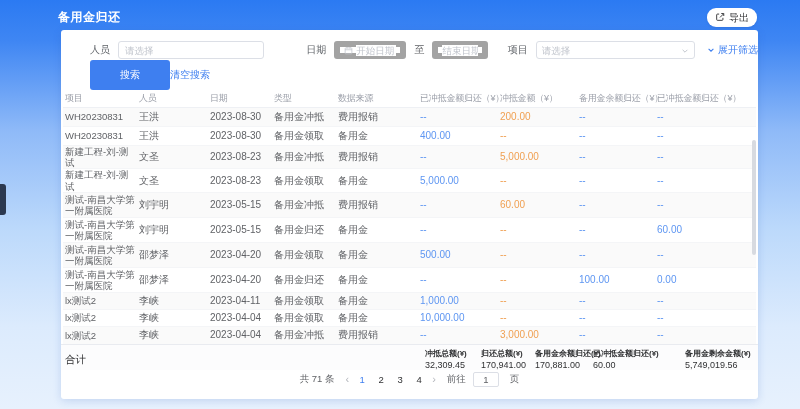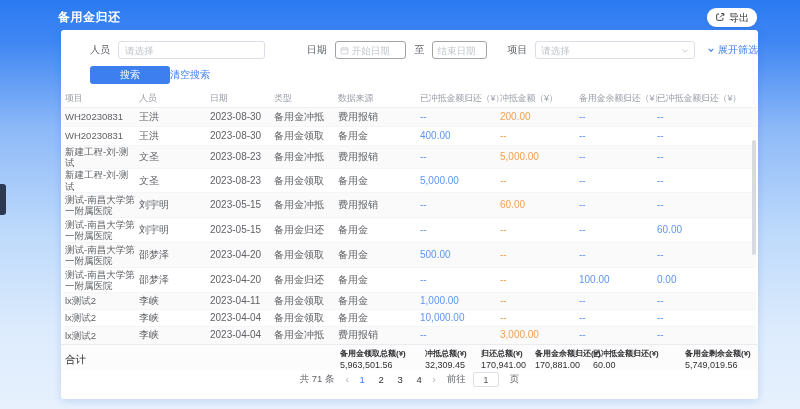--- a/index.html
+++ b/index.html
@@ -14,33 +14,33 @@
   .export-btn { position:absolute; right:43px; top:8px; height:19px; padding:0 8px; background:#ffffff; border:none; border-radius:9px; display:flex; align-items:center; gap:4px; font-size:10px; color:#303133; cursor:pointer; box-shadow:0 1px 2px rgba(30,80,180,.25); }
   .panel { position:absolute; left:61px; top:30px; width:697px; height:369px; background:#ffffff; border-radius:3px; box-shadow:0 2px 8px rgba(40,90,190,.18); }
 
   
   .filters { display:flex; align-items:center; padding-top:10px; margin-left:29px; height:30px; }
   .flabel { font-size:10px; color:#5f6368; margin-right:8px; white-space:nowrap; }
   .flabel.ml1 { margin-left:42px; } .flabel.ml2 { margin-left:20px; }
   .fin { height:18px; border:1px solid #dcdfe6; border-radius:3px; font-size:9.5px; color:#606266; padding:0 6px; outline:none; font-family:inherit; }
   .fin::placeholder { color:#c0c4cc; }
   .fin.person { width:156px; }
-  .datebox { width:76px; height:18px; border:1px solid #a3a3a3; border-radius:3px; display:flex; align-items:center; padding:0 4px; gap:3px; background:#fff; }
+  .datebox { width:76px; height:18px; border:6px solid #a3a3a3; border-radius:3px; display:flex; align-items:center; padding:0 4px; gap:3px; background:#fff; }
   .datebox input { border:none; outline:none; width:100%; font-size:9.5px; color:#606266; font-family:inherit; }
   .datebox input::placeholder { color:#c0c4cc; }
   .datebox.end { width:58px; }
   .to { margin:0 8px; font-size:10px; color:#606266; }
   .selectbox { width:170px; height:18px; border:1px solid #dcdfe6; border-radius:3px; display:flex; align-items:center; padding:0 5px; background:#fff; }
   .selectbox input { border:none; outline:none; flex:1; font-size:9.5px; color:#606266; font-family:inherit; }
   .selectbox input::placeholder { color:#c0c4cc; }
   .expand { margin-left:12px; display:flex; align-items:center; gap:3px; font-size:10px; color:#3e7ff0; cursor:pointer; white-space:nowrap; text-decoration:none; }
 
   
   .actions { margin-left:29px; margin-top:6px; display:flex; align-items:center; height:17px; }
-  .search-btn { width:80px; height:18px; background:#3e7ff0; color:#fff; border:none; border-radius:3px; font-size:10px; cursor:pointer; font-family:inherit; }
+  .search-btn { width:80px; height:30px; background:#3e7ff0; color:#fff; border:none; border-radius:3px; font-size:10px; cursor:pointer; font-family:inherit; }
   .clear-link { font-size:10px; color:#3e7ff0; cursor:pointer; text-decoration:none; }
 
   
   table { margin:8px 2px 0 2px; width:693px; border-collapse:collapse; table-layout:fixed; }
   th { text-align:left; font-weight:400; color:#9a9ea8; font-size:9px; letter-spacing:-.2px; white-space:nowrap; height:16px; border-bottom:1px solid #eef0f4; overflow:visible; }
   td { font-size:10px; color:#606266; vertical-align:middle; line-height:1.2; border-bottom:1px solid #f4f5f7; }
   td.proj { font-size:9.5px; padding-right:4px; color:#606266; }
   tbody tr:nth-child(odd) { background:#fafafa; }
   tbody tr:last-child td { border-bottom:none; }
   tr.h1 { height:19px; } tr.h2 { height:25px; } tr.h3 { height:17px; }
@@ -264,24 +264,20 @@
         <td class="blue">--</td>
         <td class="blue">--</td>
       </tr>
     </tbody>
   </table>
 
   <div class="scroll-thumb"></div>
 
   <div class="summary">
     <span class="sum-label">合计</span>
-    <div class="stat s1">
-      <div class="sl">备用金领取总额(¥)</div>
-      <div class="sv">5,963,501.56</div>
-    </div>
     <div class="stat s2">
       <div class="sl">冲抵总额(¥)</div>
       <div class="sv">32,309.45</div>
     </div>
     <div class="stat s3">
       <div class="sl">归还总额(¥)</div>
       <div class="sv">170,941.00</div>
     </div>
     <div class="stat s4">
       <div class="sl">备用金余额归还(¥)</div>

